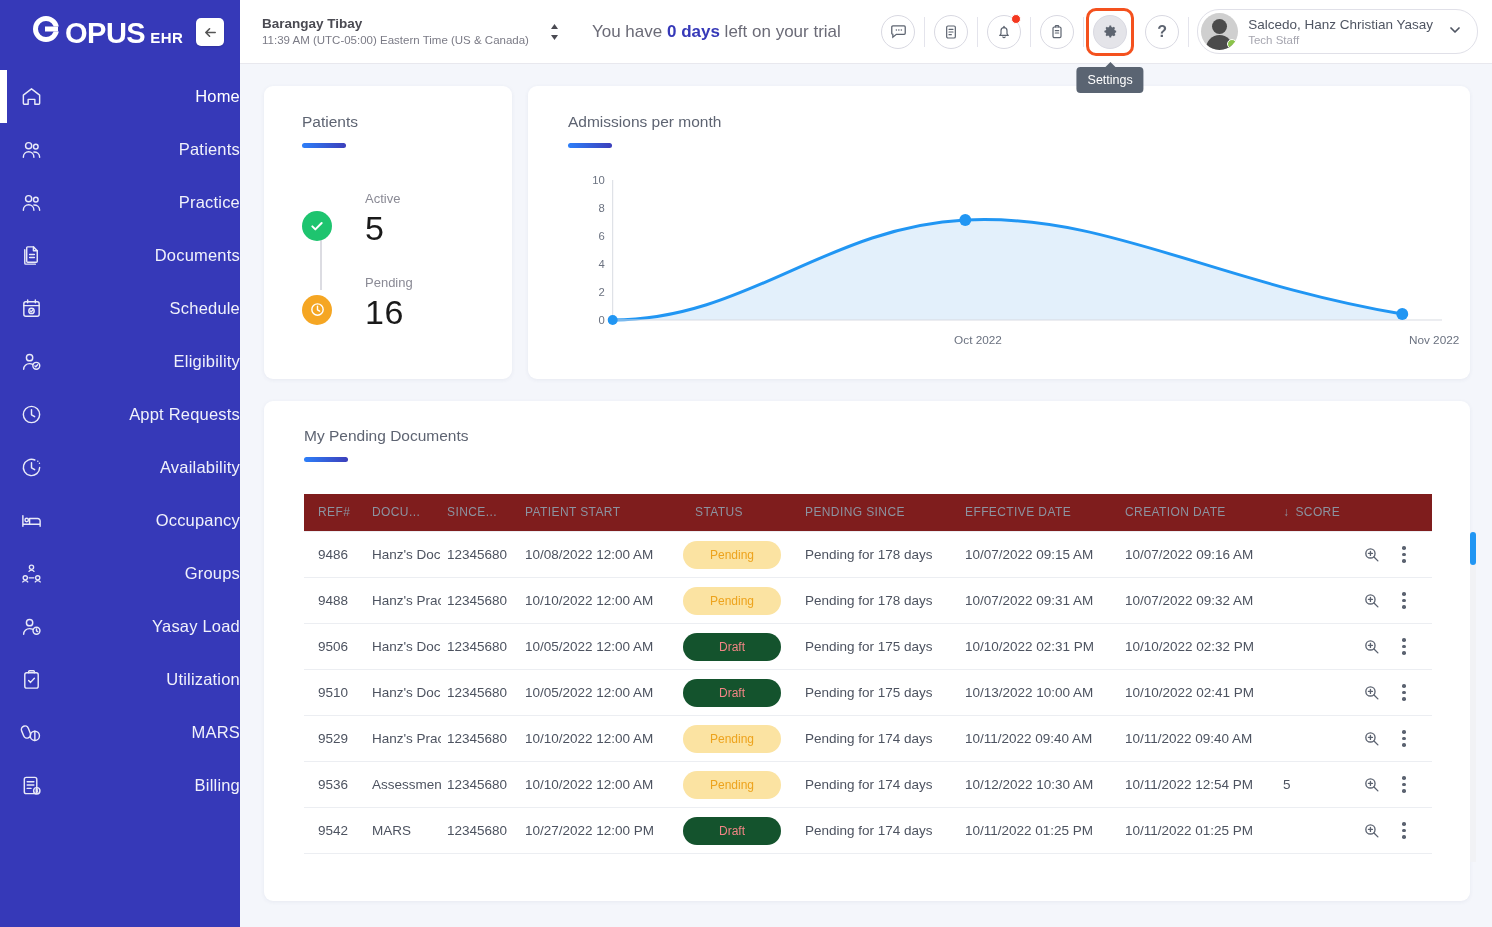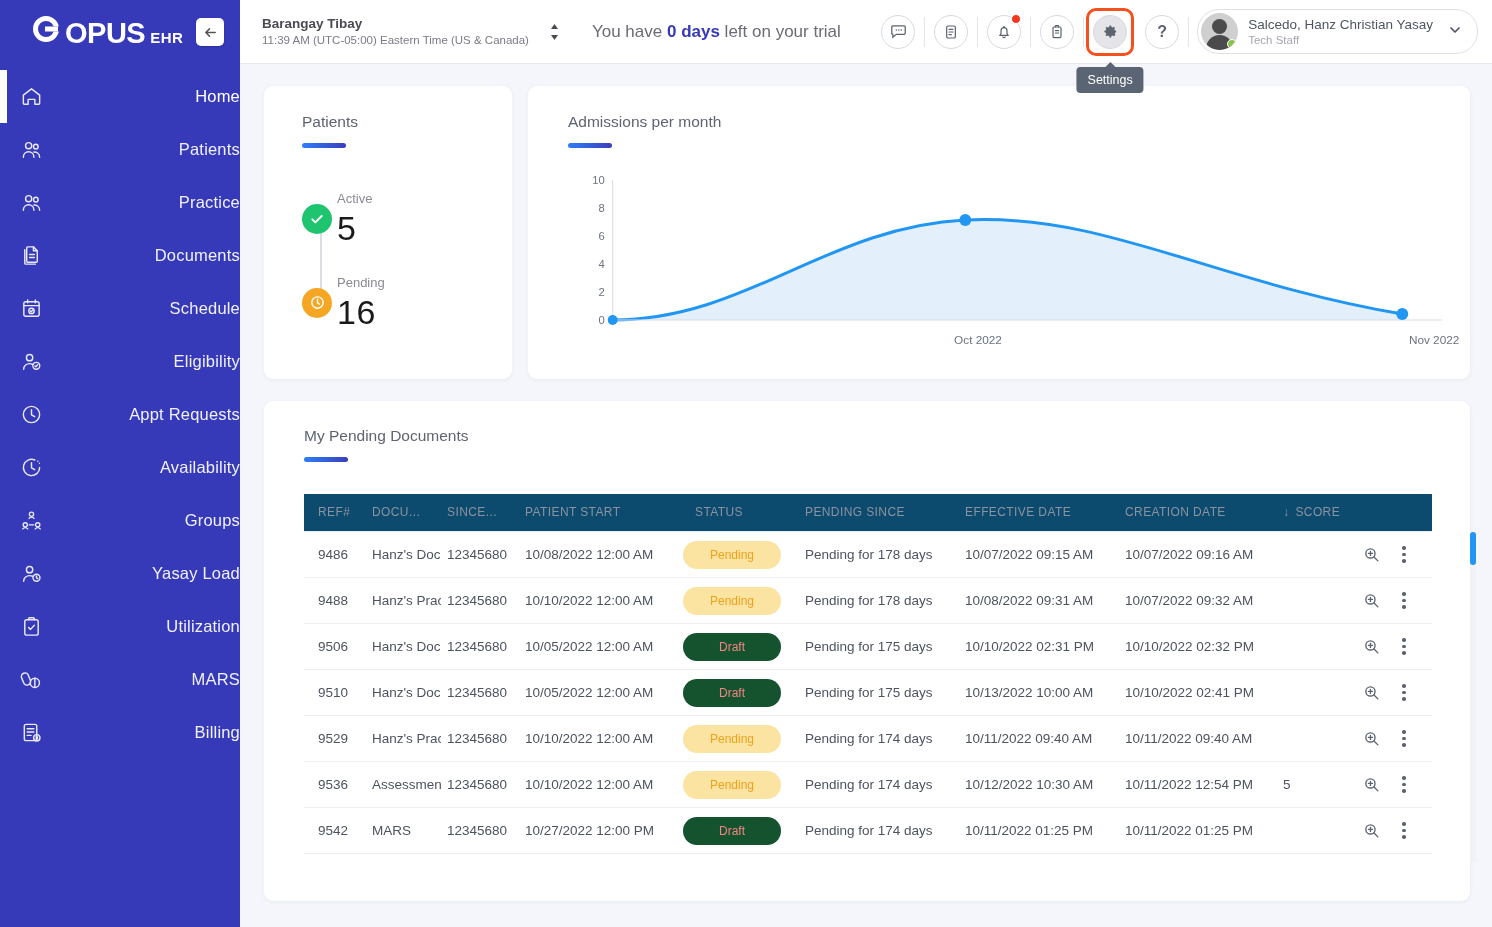--- a/index.html
+++ b/index.html
@@ -140,21 +140,21 @@
   .card {
     background: #fff; border-radius: 9px;
     box-shadow: 0 1px 4px rgba(60,70,110,0.07);
   }
   .card-title { font-size: 15.5px; color: #5e6472; font-weight: 400; }
   .title-rule { width: 44px; height: 4.5px; border-radius: 3px; background: linear-gradient(90deg,#2d7ff9,#3c3fbb); margin-top: 12px; }
 
   .patients-card { width: 248px; flex: 0 0 248px; padding: 27px 0 0 38px; height: 293px; }
   .stat-list { margin-top: 42px; position: relative; }
   .stat-line { position: absolute; left: 18px; top: 38px; width: 2px; height: 62px; background: #dcdce2; }
-  .stat-row { display: flex; align-items: flex-start; gap: 5px; position: relative; }
+  .stat-row { display: flex; align-items: center; gap: 33px; position: relative; }
   .stat-row + .stat-row { margin-top: 26px; }
   .stat-badge {
     width: 30px; height: 30px; border-radius: 50%;
     display: flex; align-items: center; justify-content: center;
     color: #fff; flex: 0 0 30px; margin-top: 14px; z-index: 2;
   }
   .stat-badge.green { background: #1EC46F; }
   .stat-badge.orange { background: #F5A623; }
   .stat-label { font-size: 13px; color: #8a8a95; line-height: 18px; }
   .stat-value { font-size: 34px; color: #1a1a1a; font-weight: 400; line-height: 40px; letter-spacing: 0.5px;}
@@ -164,21 +164,21 @@
   .chart-svg { display: block; width: 100%; height: 180px; }
   .ytick { font-size: 11px; fill: #6b7280; }
   .xtick { font-size: 11.5px; fill: #6b7280; }
 
   
   .docs-card { margin-top: 22px; padding: 26px 0 24px 0; height: 500px; position: relative; }
   .docs-head { padding-left: 40px; }
   .table-wrap { margin: 32px 0 0 40px; position: relative; }
   table.docs { border-collapse: collapse; width: 1128px; table-layout: fixed; }
   table.docs thead th {
-    background: #0c4a6e; color: #8c93a0; font-size: 12px; font-weight: 400;
+    background: #7f1d1d; color: #8c93a0; font-size: 12px; font-weight: 400;
     letter-spacing: 0.4px; text-align: left; height: 38px; padding: 0 6px;
     white-space: nowrap; overflow: hidden; text-overflow: ellipsis; cursor: pointer;
   }
   table.docs thead th:first-child { padding-left: 14px; border-radius: 0; }
   table.docs tbody td {
     font-size: 13.5px; color: #4d5360; height: 46px; padding: 0 6px;
     border-bottom: 1px solid #eceef2; white-space: nowrap; overflow: hidden;
   }
   table.docs tbody td:first-child { padding-left: 14px; }
   table.docs tbody tr:first-child td { border-top: 1px solid #eceef2; }
@@ -307,20 +307,29 @@
       </div>
       <div class="nav-item">
         <span class="nav-ico">
             <svg width="23" height="23" viewBox="0 0 24 24" fill="none" stroke="currentColor" stroke-width="1.5" stroke-linecap="round" stroke-linejoin="round">
               <path d="M20.5 12a8.5 8.5 0 1 1-5-7.8"></path>
               <path d="M18.6 5.4v0M20.3 7.6v0"></path>
               <path d="M12 7v5.3l3.3 2"></path>
             </svg>
           </span>
         <span class="nav-label">Availability</span>
+      </div>
+      <div class="nav-item">
+        <span class="nav-ico">
+            <svg width="23" height="23" viewBox="0 0 24 24" fill="none" stroke="currentColor" stroke-width="1.5" stroke-linecap="round" stroke-linejoin="round">
+              <path d="M3 7v11M3 16h18v2M21 16v-3.5a2.5 2.5 0 0 0-2.5-2.5H10v6"></path>
+              <circle cx="7" cy="11.5" r="1.8"></circle>
+            </svg>
+          </span>
+        <span class="nav-label">Occupancy</span>
       </div>
       <div class="nav-item">
         <span class="nav-ico">
             <svg width="23" height="23" viewBox="0 0 24 24" fill="none" stroke="currentColor" stroke-width="1.4" stroke-linecap="round" stroke-linejoin="round">
               <circle cx="12" cy="5.5" r="2.2"></circle>
               <path d="M9.4 9.8c.6-.9 1.5-1.4 2.6-1.4s2 .5 2.6 1.4"></path>
               <circle cx="5.5" cy="16.5" r="2.2"></circle>
               <path d="M2.9 20.8c.6-.9 1.5-1.4 2.6-1.4s2 .5 2.6 1.4"></path>
               <circle cx="18.5" cy="16.5" r="2.2"></circle>
               <path d="M15.9 20.8c.6-.9 1.5-1.4 2.6-1.4s2 .5 2.6 1.4"></path>
@@ -579,21 +588,21 @@
                     </div>
                   </td>
               </tr>
               <tr>
                 <td class="c-ref">9488</td>
                 <td class="c-doc">Hanz's Practice</td>
                 <td class="c-pat">12345680</td>
                 <td class="c-pstart">10/10/2022 12:00 AM</td>
                 <td class="c-status"><span class="pill pending">Pending</span></td>
                 <td class="c-since since">Pending for 178 days</td>
-                <td class="c-eff">10/08/2022 09:31 AM</td>
+                <td class="c-eff">10/07/2022 09:31 AM</td>
                 <td class="c-create">10/07/2022 09:32 AM</td>
                 <td class="c-score"></td>
                 <td class="c-act">
                     <div class="act-cell">
                   <span class="act-ico">
                         <svg width="17" height="17" viewBox="0 0 24 24" fill="none" stroke="currentColor" stroke-width="1.9" stroke-linecap="round">
                           <circle cx="10.5" cy="10.5" r="6.5"></circle>
                           <path d="M15.5 15.5L21 21"></path>
                           <path d="M10.5 7.7v5.6M7.7 10.5h5.6"></path>
                         </svg>

